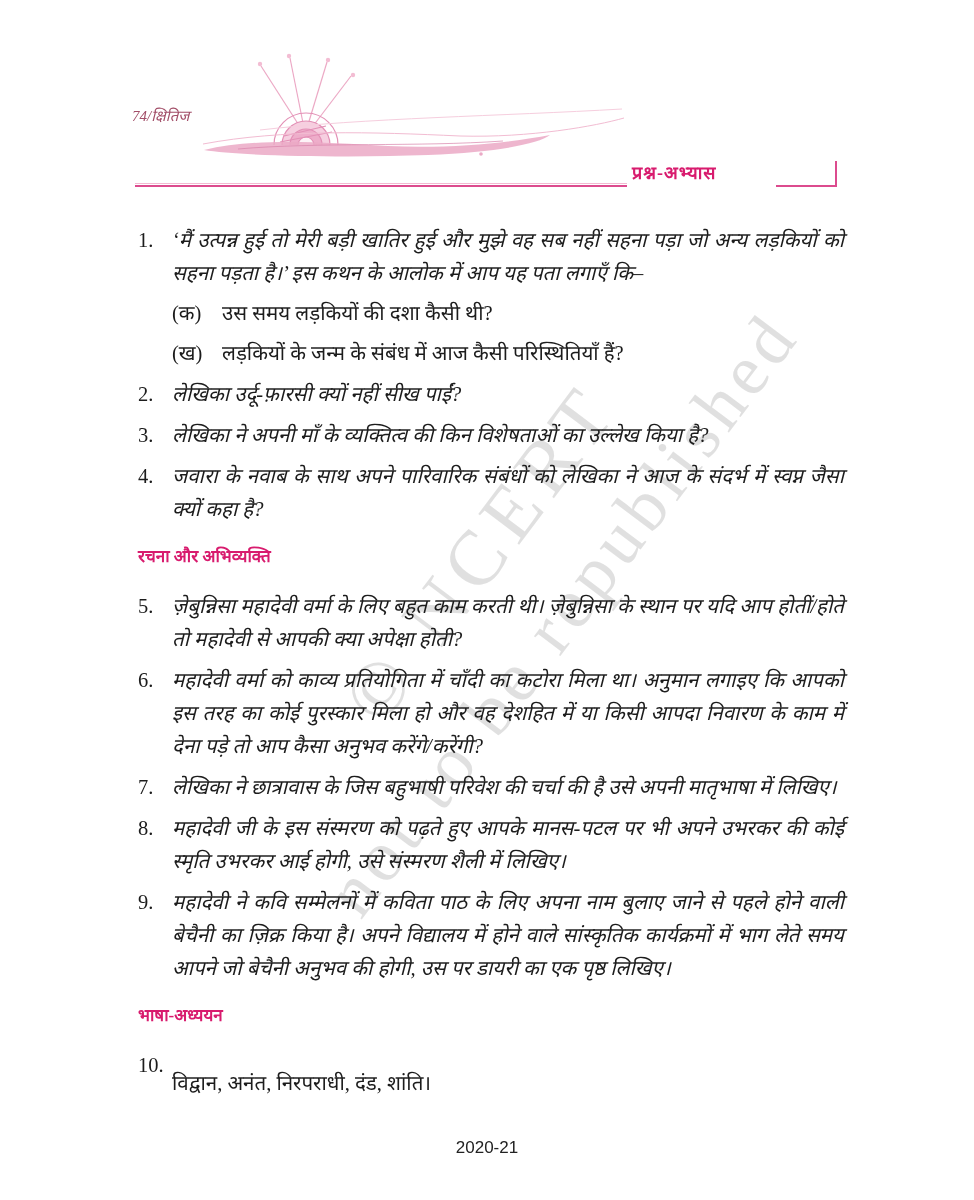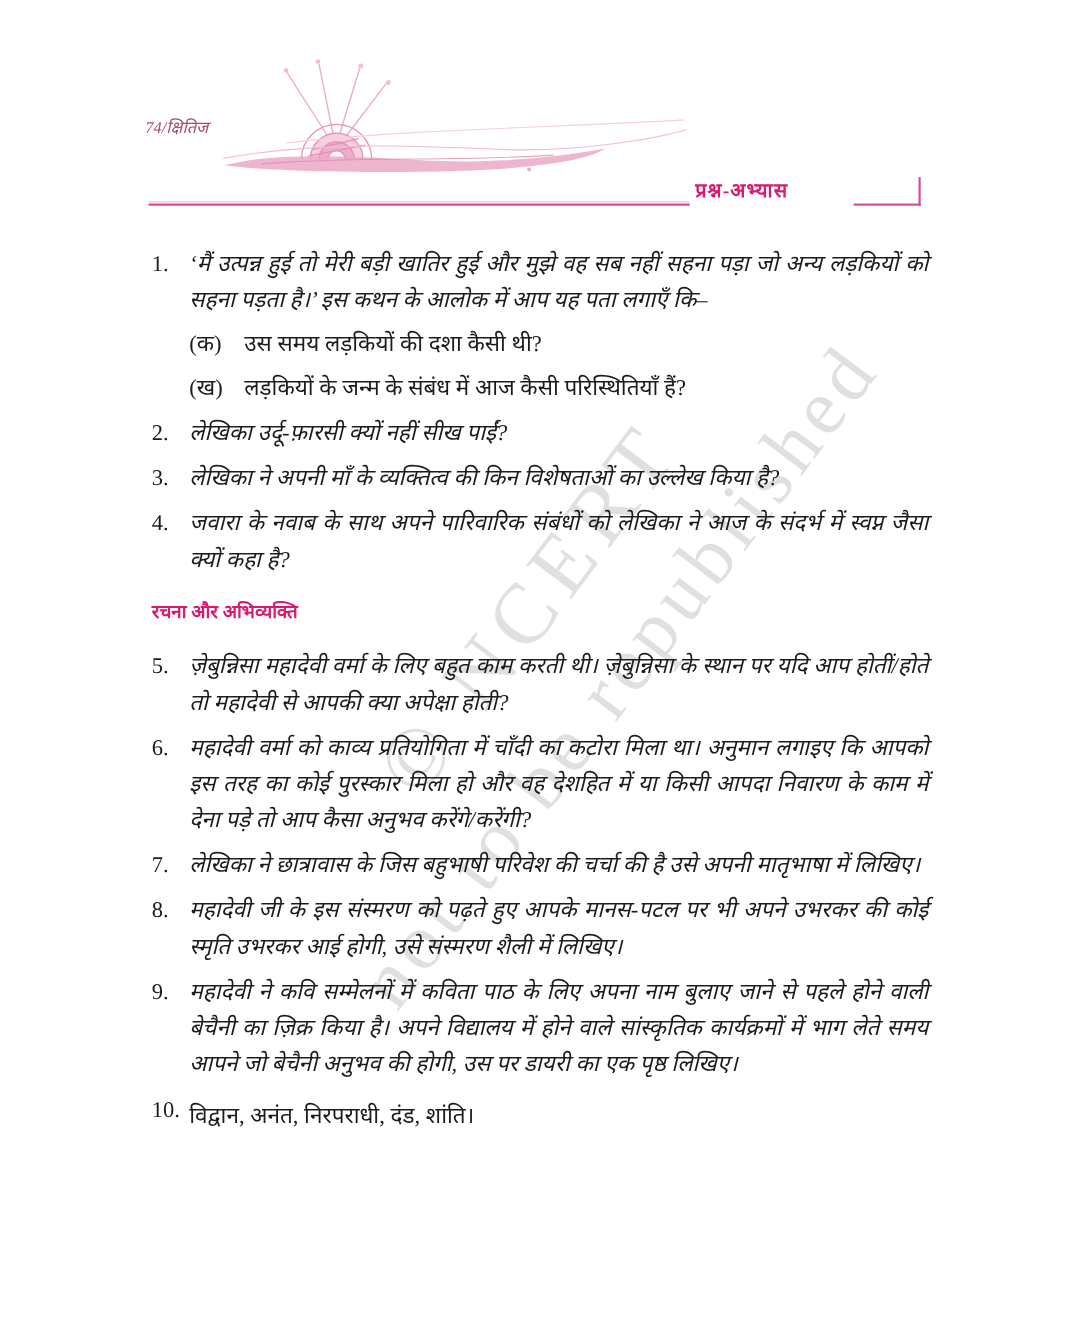--- a/index.html
+++ b/index.html
@@ -68,21 +68,21 @@
   .q{display:grid;grid-template-columns:34px 1fr;margin-bottom:8px;}
   .qnum{text-align:left;}
   .qtext{text-align:justify;font-style:italic;}
   .sub{display:grid;grid-template-columns:50px 1fr;margin-top:7px;}
   .section-heading{
     font-size:17px;font-weight:bold;
     color:var(--accent);
     margin:14px 0 16px 0;
     line-height:34px;
   }
-  .plainline{margin-top:6px;}
+  .plainline{margin-top:18px;}
   
   .footer{
     position:absolute;left:0;top:1138px;width:974px;
     text-align:center;
     font-family:"Liberation Sans","DejaVu Sans",sans-serif;
     font-size:17px;color:#222;
     z-index:2;
   }
 </style>
 </head>
@@ -185,24 +185,26 @@
     <div class="q">
       <span class="qnum">8.</span>
       <p class="qtext">महादेवी जी के इस संस्मरण को पढ़ते हुए आपके मानस-पटल पर भी अपने उभरकर की कोई स्मृति उभरकर आई होगी, उसे संस्मरण शैली में लिखिए।</p>
     </div>
 
     <div class="q">
       <span class="qnum">9.</span>
       <p class="qtext">महादेवी ने कवि सम्मेलनों में कविता पाठ के लिए अपना नाम बुलाए जाने से पहले होने वाली बेचैनी का ज़िक्र किया है। अपने विद्यालय में होने वाले सांस्कृतिक कार्यक्रमों में भाग लेते समय आपने जो बेचैनी अनुभव की होगी, उस पर डायरी का एक पृष्ठ लिखिए।</p>
     </div>
 
+    <h2 class="section-heading">भाषा-अध्ययन</h2>
 
     <div class="q">
       <span class="qnum">10.</span>
       <div>
         <p class="plainline">विद्वान, अनंत, निरपराधी, दंड, शांति।</p>
       </div>
     </div>
 
   </div>
 
+  <div class="footer">2020-21</div>
 
 </div>
 
 </body></html>

